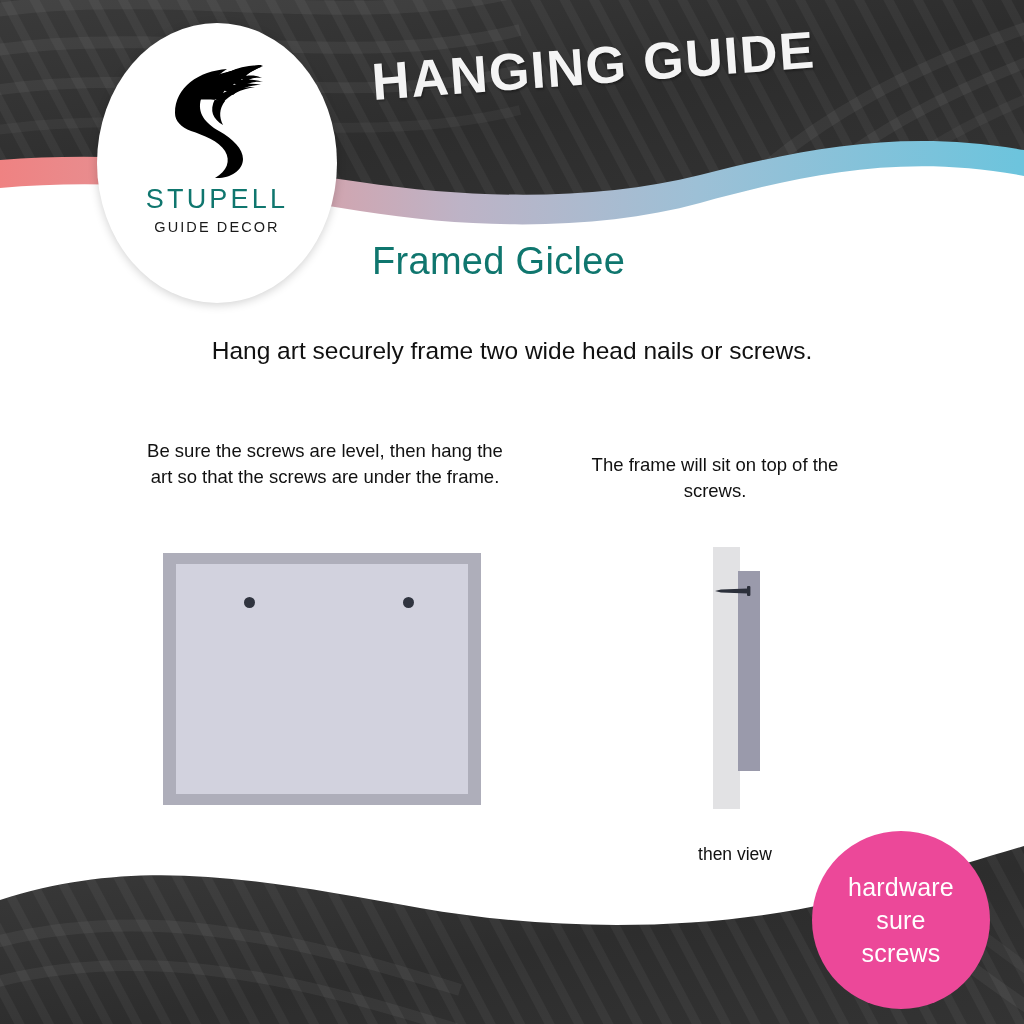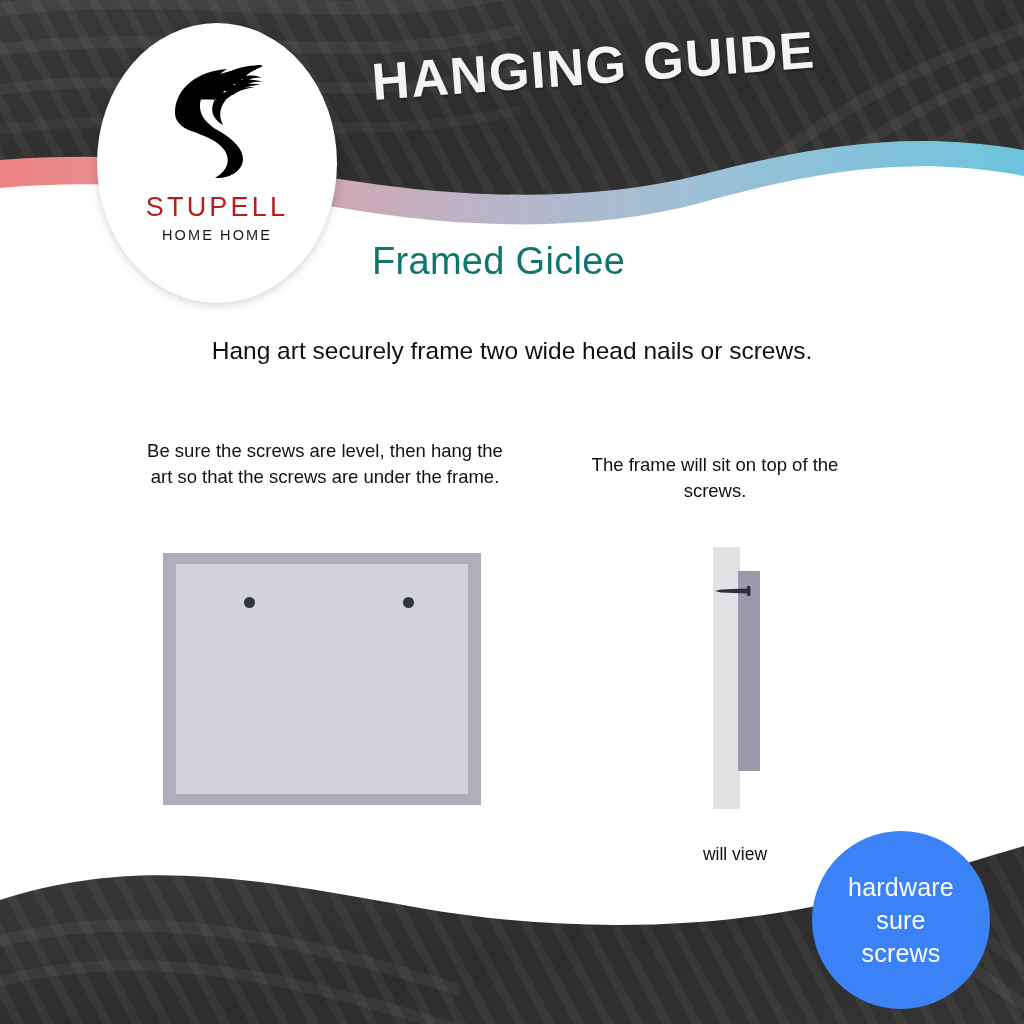--- a/index.html
+++ b/index.html
@@ -45,22 +45,22 @@
     z-index: 6;
   }
   #logo-mark {
     margin-top: 32px;
     width: 120px;
     height: 125px;
   }
   #logo-wordmark {
     font-size: 27px;
     letter-spacing: 3.2px;
-    color: #b91c1c;
-    margin-top: 14px;
+    color: #0f766e;
+    margin-top: 6px;
     font-weight: 400;
     line-height: 1;
   }
   #logo-subwordmark {
     font-size: 14.5px;
     letter-spacing: 2.1px;
     color: #1a1a1a;
     margin-top: 7px;
     font-weight: 400;
     line-height: 1;
@@ -193,21 +193,21 @@
   }
 
   
   #hardware-badge {
     position: absolute;
     left: 812px;
     top: 831px;
     width: 178px;
     height: 178px;
     border-radius: 50%;
-    background: #3b82f6;
+    background: #ec4899;
     display: flex;
     flex-direction: column;
     align-items: center;
     justify-content: center;
     z-index: 7;
   }
   #hardware-badge span {
     display: block;
     color: #ffffff;
     font-size: 25px;
@@ -312,21 +312,21 @@
                  C68,35 58,31 48,30 Z"></path>
         <path d="M62,22 C74,15 90,11 106,11 C96,15 88,20 84,25
                  C92,24 100,25 106,27 C96,26 88,29 84,33
                  C77,28 70,24 62,22 Z"></path>
         <path d="M72,17 C82,12 94,10 106,10 C98,13 92,17 89,21
                  C95,20 101,21 105,23 C98,22 92,24 89,27
                  C83,23 78,19 72,17 Z"></path>
       </g>
     </svg>
     <div id="logo-wordmark">STUPELL</div>
-    <div id="logo-subwordmark">HOME HOME</div>
+    <div id="logo-subwordmark">GUIDE DECOR</div>
   </div>
 
   <div id="header-title">HANGING GUIDE</div>
 
   <div id="product-type">Framed Giclee</div>
 
   <div id="main-instruction">Hang art securely frame two wide head nails or screws.</div>
 
   <div id="front-caption" class="diagram-caption">Be sure the screws are level, then hang the art so that the screws are under the frame.</div>
 
@@ -342,21 +342,21 @@
 
   <div id="side-view-figure">
     <div id="side-view-wall"></div>
     <div id="side-view-frame"></div>
     <svg id="side-view-nail" viewBox="0 0 42 10">
       <path d="M0,5 L6,3.4 L33,2.6 L33,7.4 L6,6.6 Z" fill="#2b2f3a"></path>
       <rect x="32" y="0" width="3.4" height="10" rx="1" fill="#2b2f3a"></rect>
     </svg>
   </div>
 
-  <div id="side-view-label" class="view-label">will view</div>
+  <div id="side-view-label" class="view-label">then view</div>
 
   <div id="hardware-badge">
     <span>hardware</span>
     <span>sure</span>
     <span>screws</span>
   </div>
 
 </div>
 
 </body></html>

